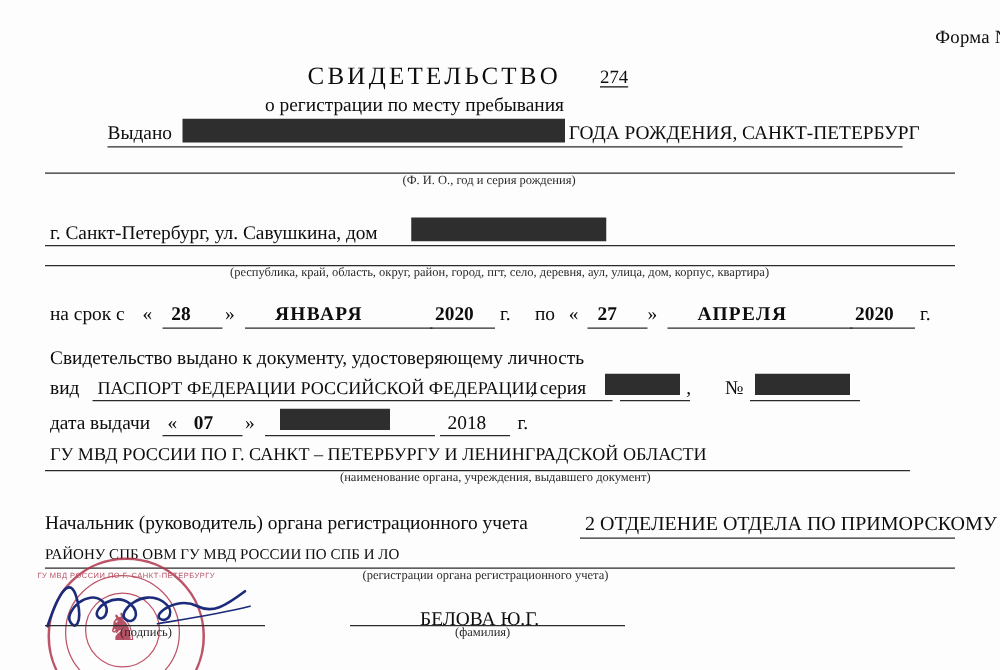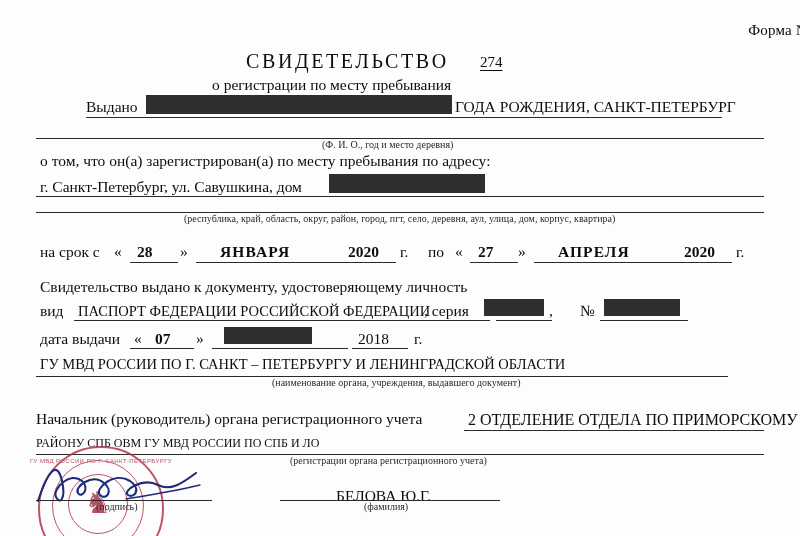--- a/index.html
+++ b/index.html
@@ -134,23 +134,22 @@
   <div class="txt title-main" style="left:246px; top:50px;">СВИДЕТЕЛЬСТВО</div>
   <div class="txt num-handwrite" style="left:480px; top:54px;">274</div>
   <div class="txt title-sub" style="left:212px; top:76px;">о регистрации по месту пребывания</div>
 
   <div class="txt body-line" style="left:86px; top:98px;">Выдано</div>
   <div class="redact" style="left:146px; top:95px; width:306px; height:19px;"></div>
   <div class="txt body-line" style="left:455px; top:98px;">ГОДА РОЖДЕНИЯ, САНКТ-ПЕТЕРБУРГ</div>
   <div class="rule" style="left:86px; top:117px; width:636px;"></div>
 
   <div class="rule" style="left:36px; top:138px; width:728px;"></div>
-  <div class="small-note" style="left:322px; top:139px;">(Ф. И. О., год и место деревня)</div>
-
-  <div class="txt body-line" style="left:40px; top:152px;">о том, что он(а) зарегистрирован(а) по месту пребывания по адресу:</div>
+  <div class="small-note" style="left:322px; top:139px;">(Ф. И. О., год и серия рождения)</div>
+
 
   <div class="txt body-line" style="left:40px; top:178px;">г. Санкт-Петербург, ул. Савушкина, дом</div>
   <div class="redact" style="left:329px; top:174px; width:156px; height:19px;"></div>
   <div class="rule" style="left:36px; top:196px; width:728px;"></div>
   <div class="rule" style="left:36px; top:212px; width:728px;"></div>
   <div class="small-note" style="left:184px; top:213px;">(республика, край, область, округ, район, город, пгт, село, деревня, аул, улица, дом, корпус, квартира)</div>
 
   <div class="txt body-line" style="left:40px; top:243px;">на срок с</div>
   <div class="txt body-line" style="left:114px; top:243px;">«</div>
   <div class="txt body-line bold" style="left:137px; top:243px;">28</div>

